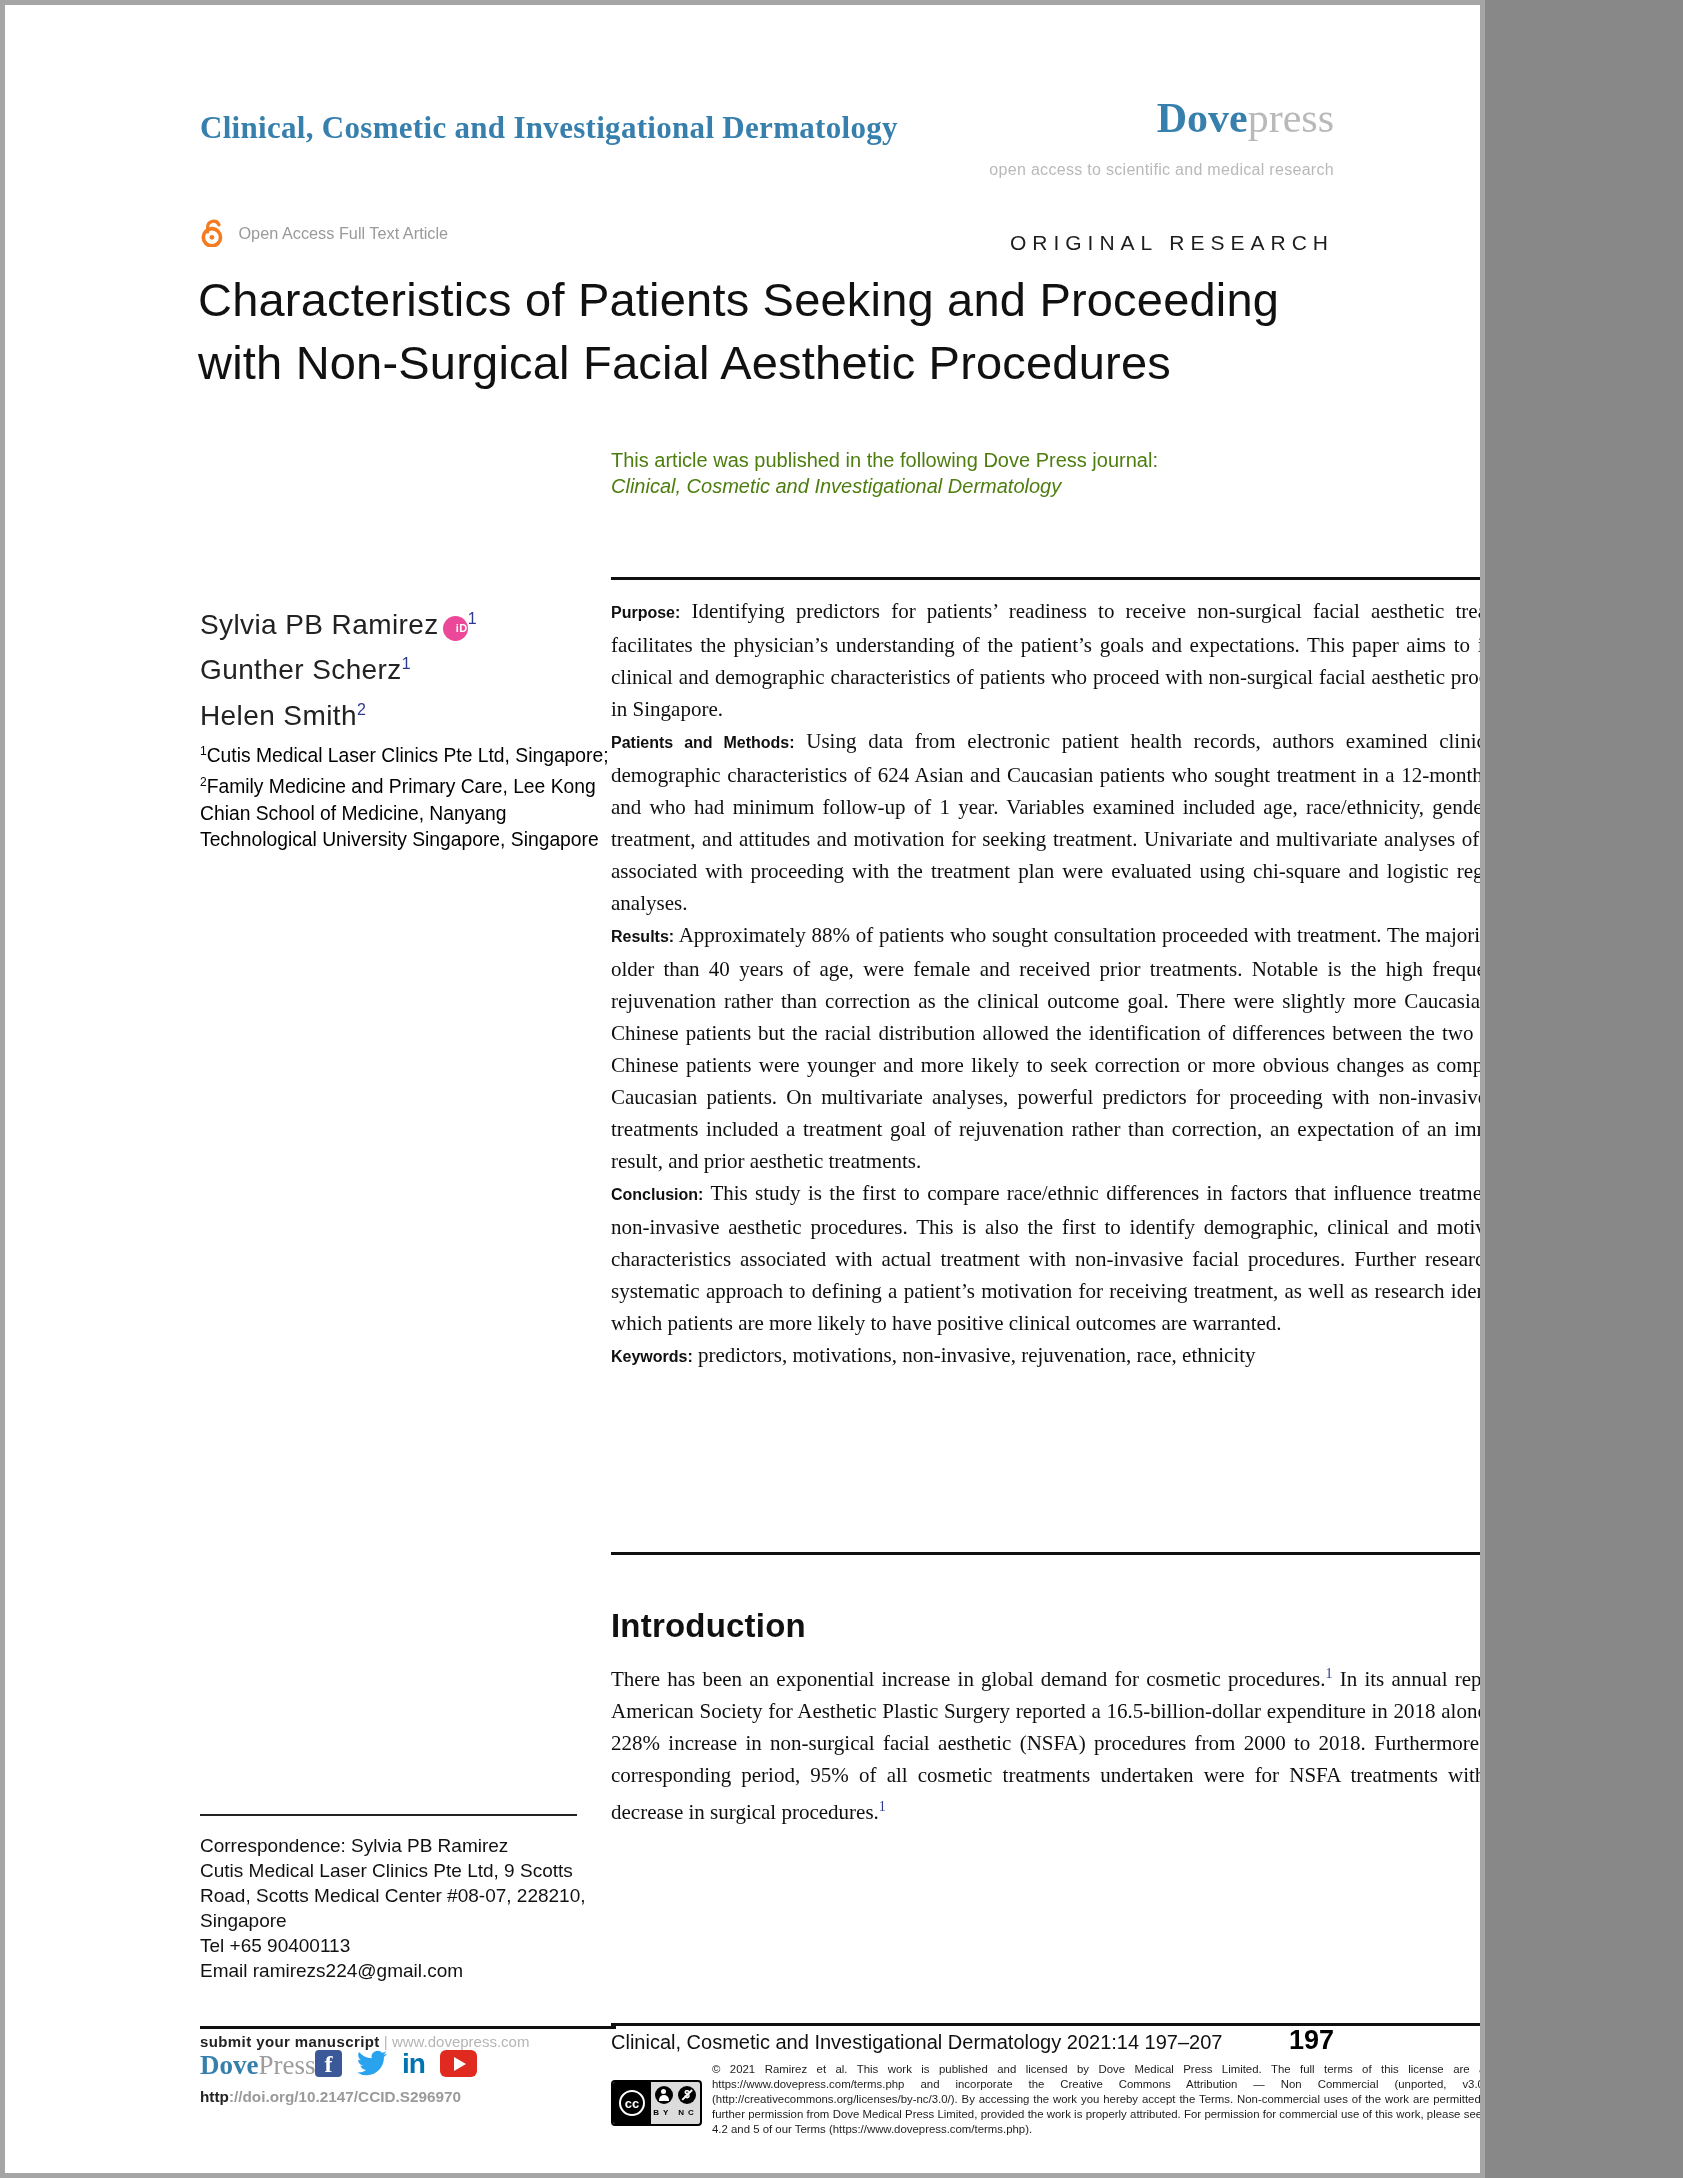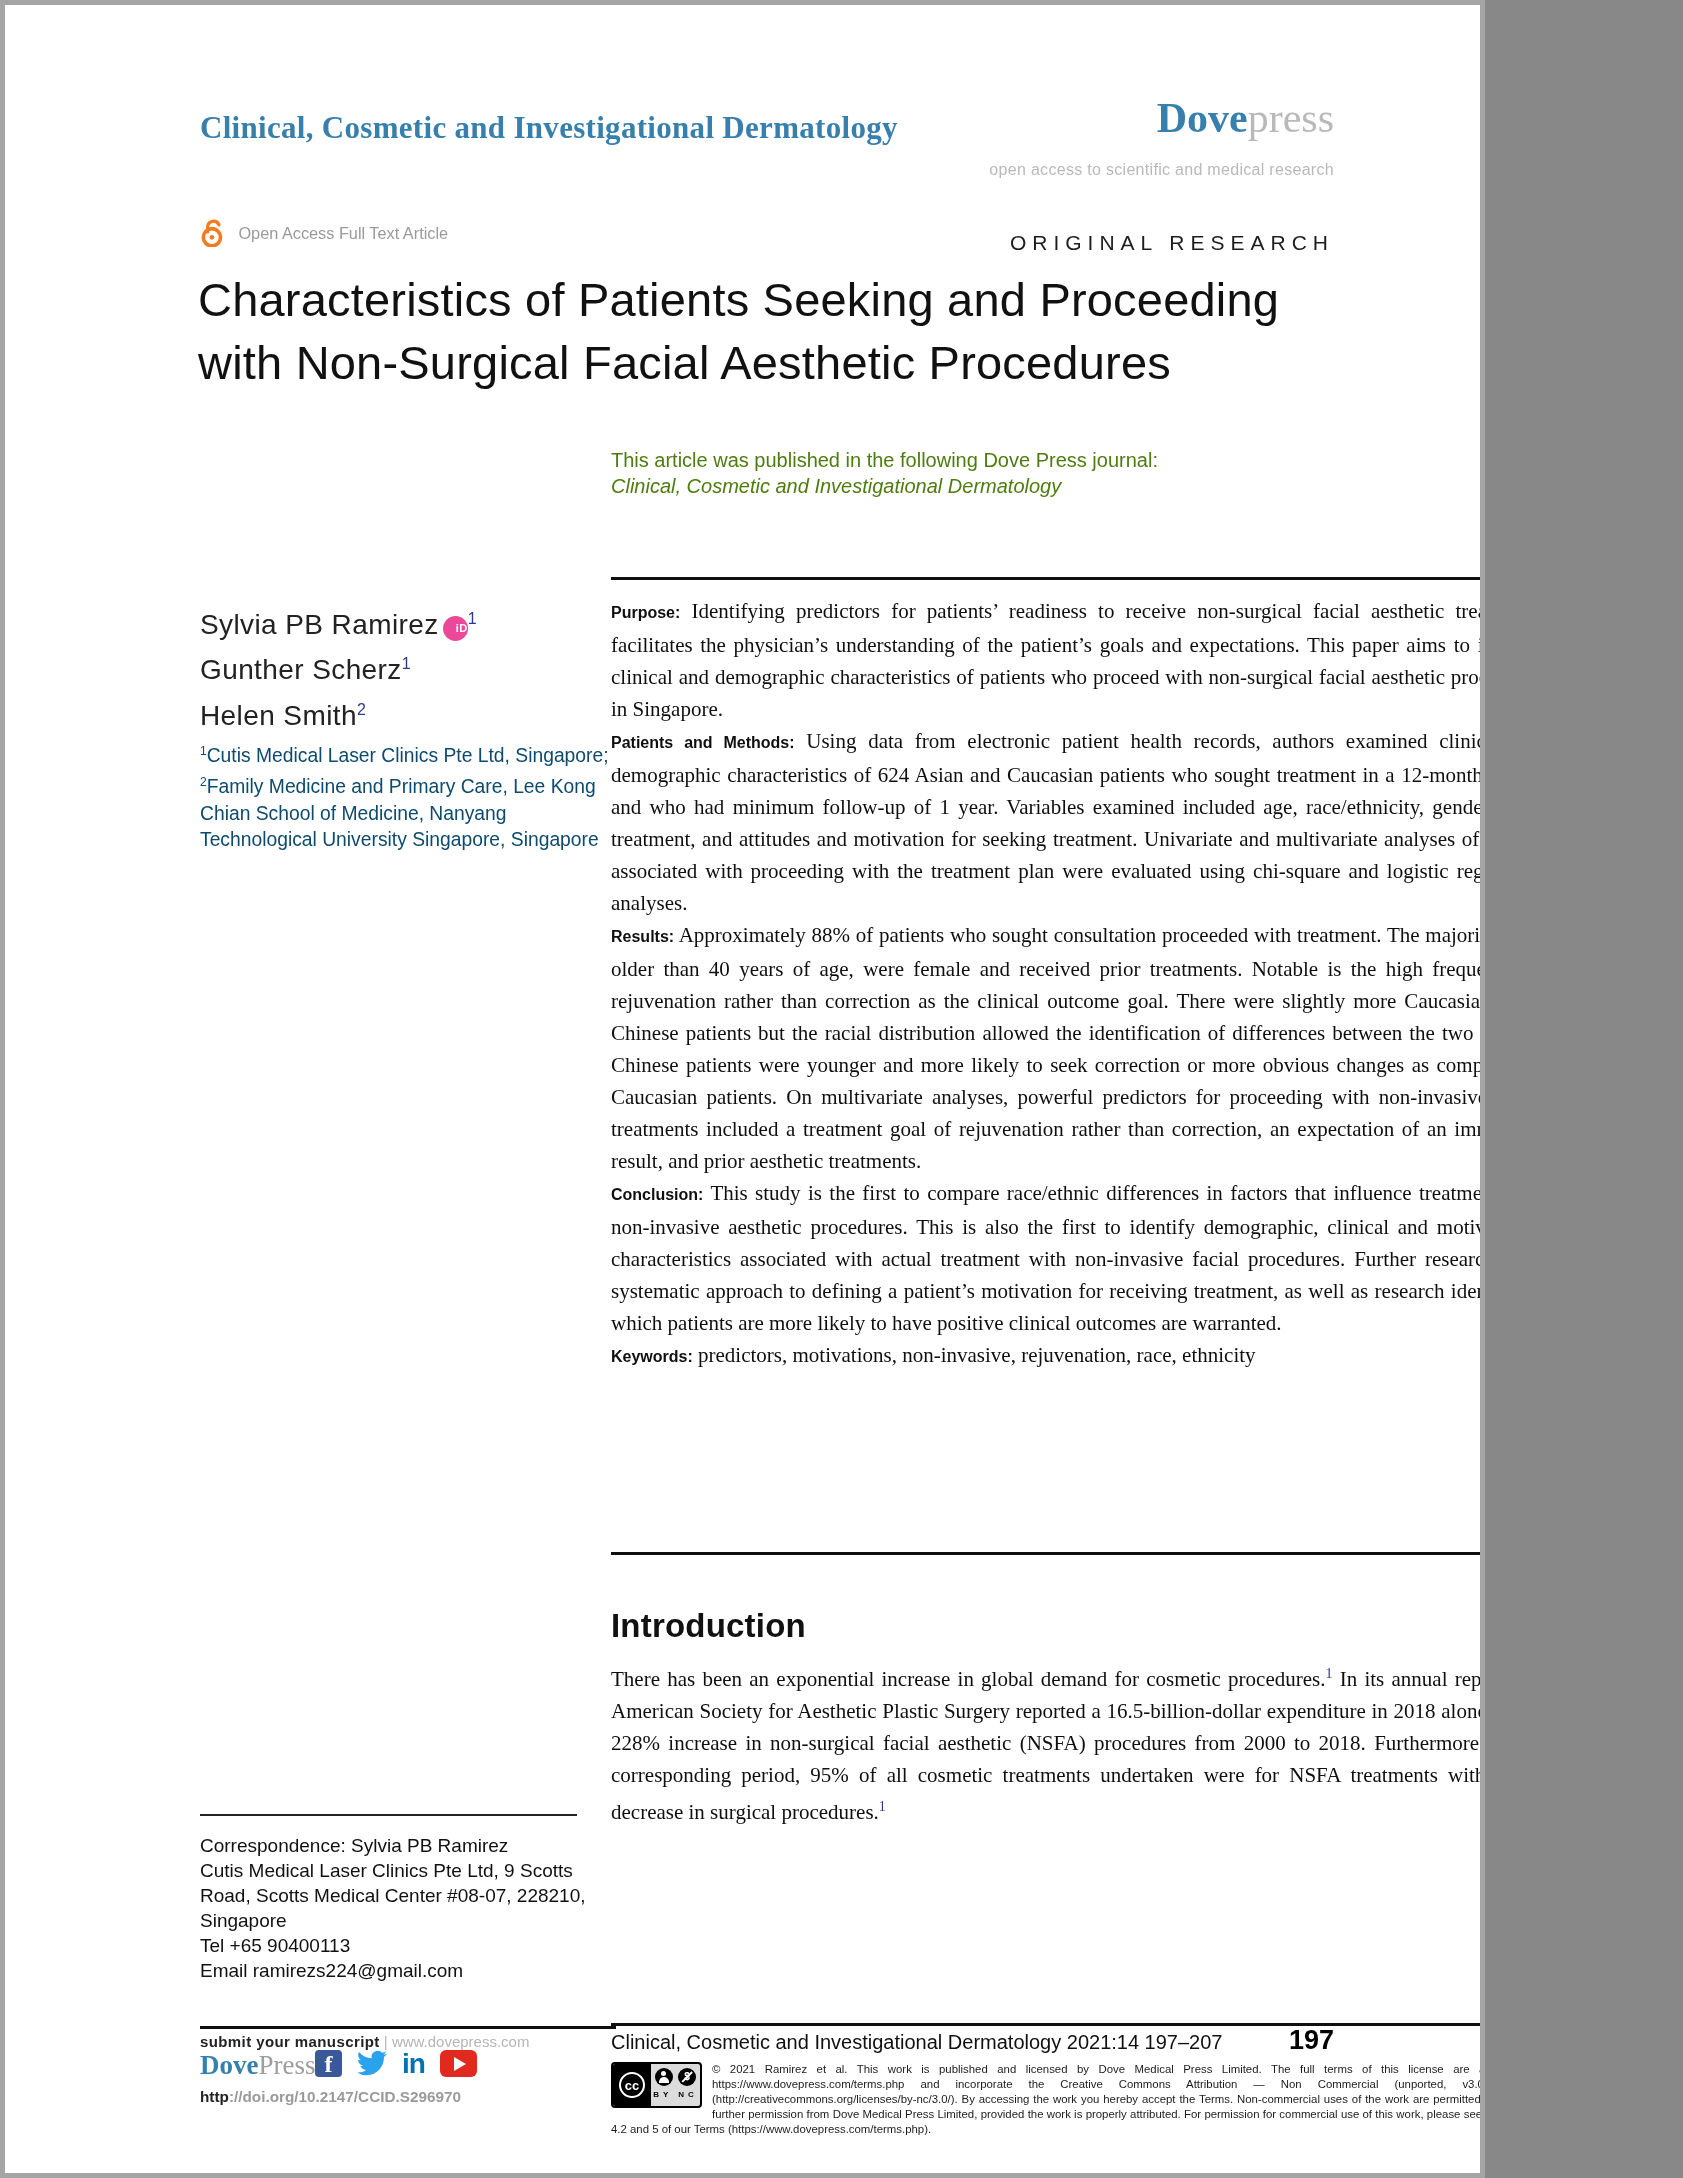--- a/index.html
+++ b/index.html
@@ -51,21 +51,21 @@
   
   .authors { position:absolute; left:195px; top:594px; width:416px; }
   .author { font-size:28px; color:#222; line-height:39px; letter-spacing:0.4px; }
   .author sup { font-size:16px; color:#2b3990; }
   .orcid {
     display:inline-block; width:25px; height:25px; border-radius:50%;
     background:#ec4899; color:#fff; font-size:11px; font-weight:bold;
     text-align:right; line-height:25px; vertical-align:2px; margin-left:4px;
   }
   .affil { position:absolute; left:195px; top:733px; width:411px;
-    font-size:19.3px; line-height:26px; color:#0c4a6e; }
+    font-size:19.3px; line-height:26px; color:#000000; }
   .affil sup { font-size:12px; }
   .corr { position:absolute; left:195px; top:1828px; width:396px;
     font-size:19px; line-height:25px; color:#111; }
   
   .abstract {
     position:absolute; left:606px; top:590px; width:932px; height:950px;
     font-family:"Liberation Serif", serif; font-size:21px; line-height:32px;
     text-align:justify; color:#0f0f0f; overflow:hidden;
   }
   .abstract .lbl { font-family:"Liberation Sans", sans-serif; font-weight:bold; font-size:16px; }
@@ -96,21 +96,21 @@
   .li { color:#0073b1; font-weight:bold; font-size:28px; line-height:27px; letter-spacing:-1px; }
   .yt { width:37px; height:27px; background:#e02a20; border-radius:6px; position:relative; }
   .yt::after { content:""; position:absolute; left:14px; top:7px;
     border-left:12px solid #fff; border-top:7px solid transparent; border-bottom:7px solid transparent; }
   .doi { position:absolute; left:195px; top:2083px; font-size:15.3px; color:#9a9a9a; font-weight:bold; }
   .doi .http { color:#222; }
   .citation { position:absolute; left:606px; top:2026px; font-size:20px; color:#101010; }
   .page-num { position:absolute; right:146px; top:2020px; font-size:27px; font-weight:bold; color:#000; }
   .license { position:absolute; left:606px; top:2057px; width:932px;
     font-size:11.4px; line-height:15px; color:#1c1c1c; text-align:justify; }
-  .cc-badge { float:left; width:91px; height:46px; margin:0 10px 2px 0;
+  .cc-badge { float:left; width:91px; height:46px; margin:18px 10px 2px 0;
     border:2px solid #000; border-radius:4px; display:flex; overflow:hidden; background:#dcdcdc; }
   .cc-left { width:38px; background:#000; display:flex; align-items:center; justify-content:center; }
   .cc-circ { width:26px; height:26px; border:2px solid #fff; border-radius:50%;
     color:#fff; font-weight:bold; font-size:13px; text-align:center; line-height:24px; }
   .cc-right { flex:1; display:flex; flex-direction:column; align-items:center; justify-content:center; }
   .cc-icons { display:flex; gap:5px; }
   .cc-dot { width:18px; height:18px; border-radius:50%; background:#000; color:#fff;
     font-size:10px; text-align:center; line-height:18px; position:relative; }
   .cc-person::before { content:""; position:absolute; left:6.4px; top:3px; width:5px; height:5px;
     border-radius:50%; background:#fff; }

